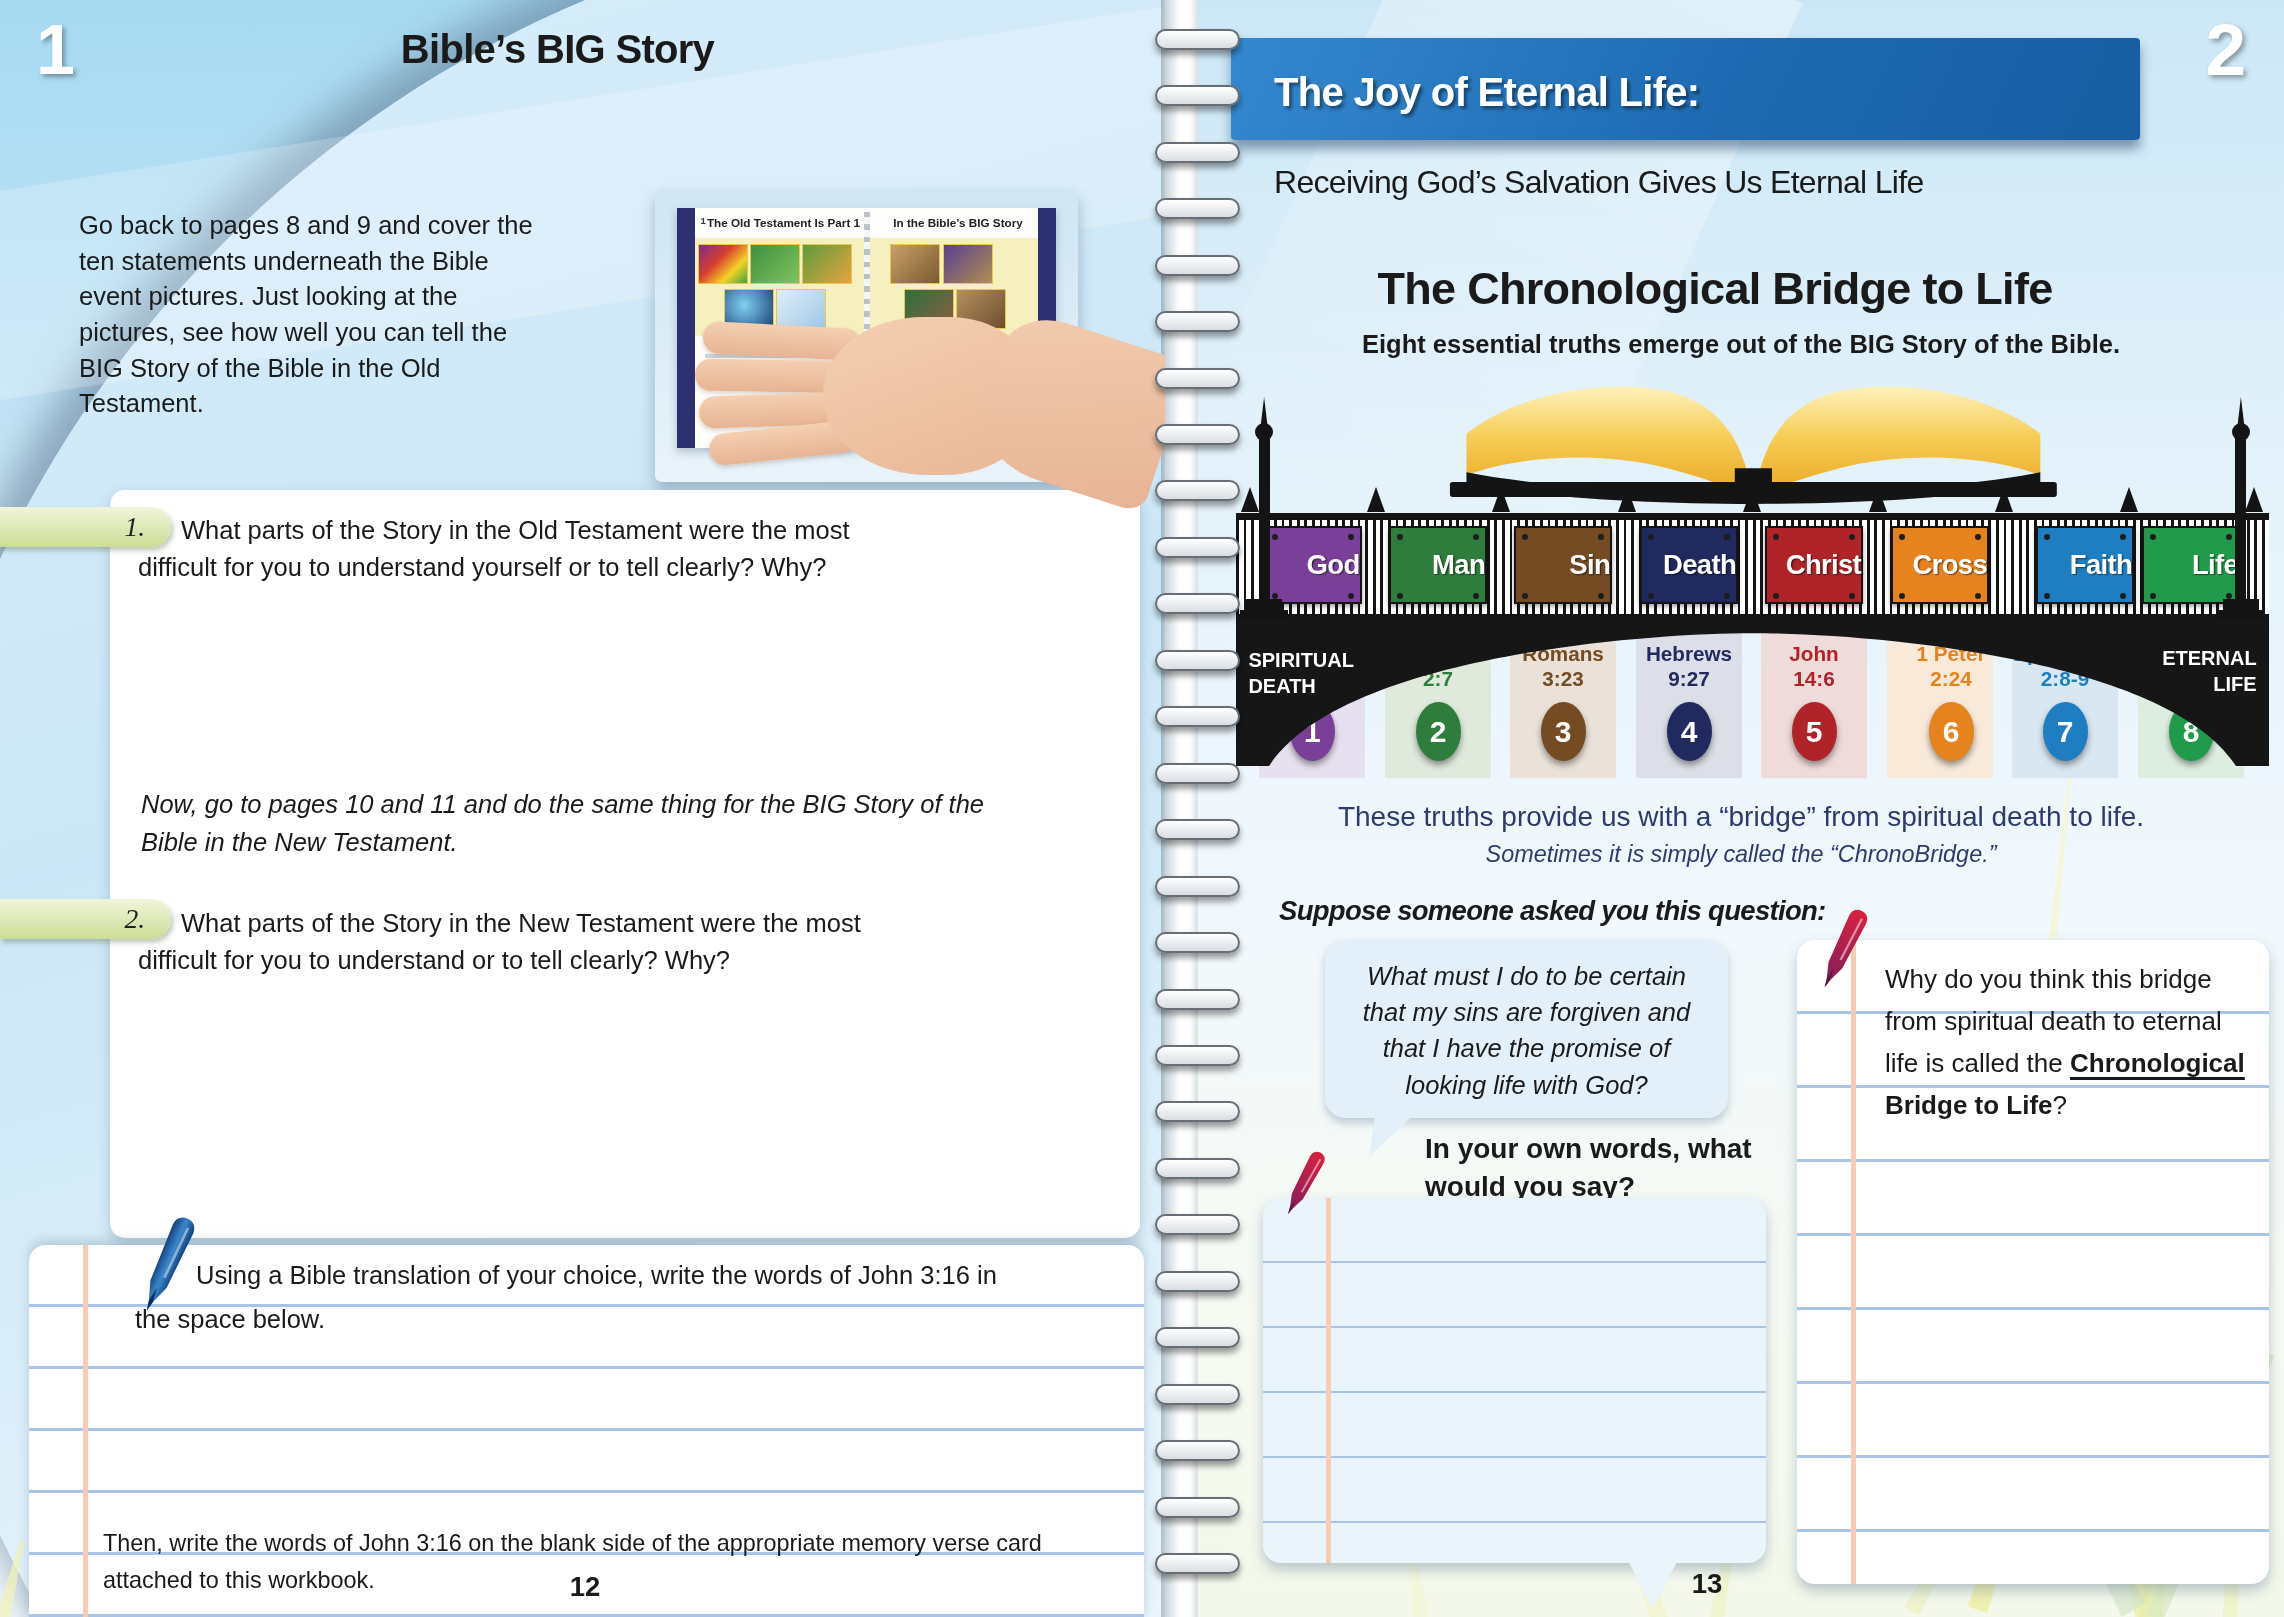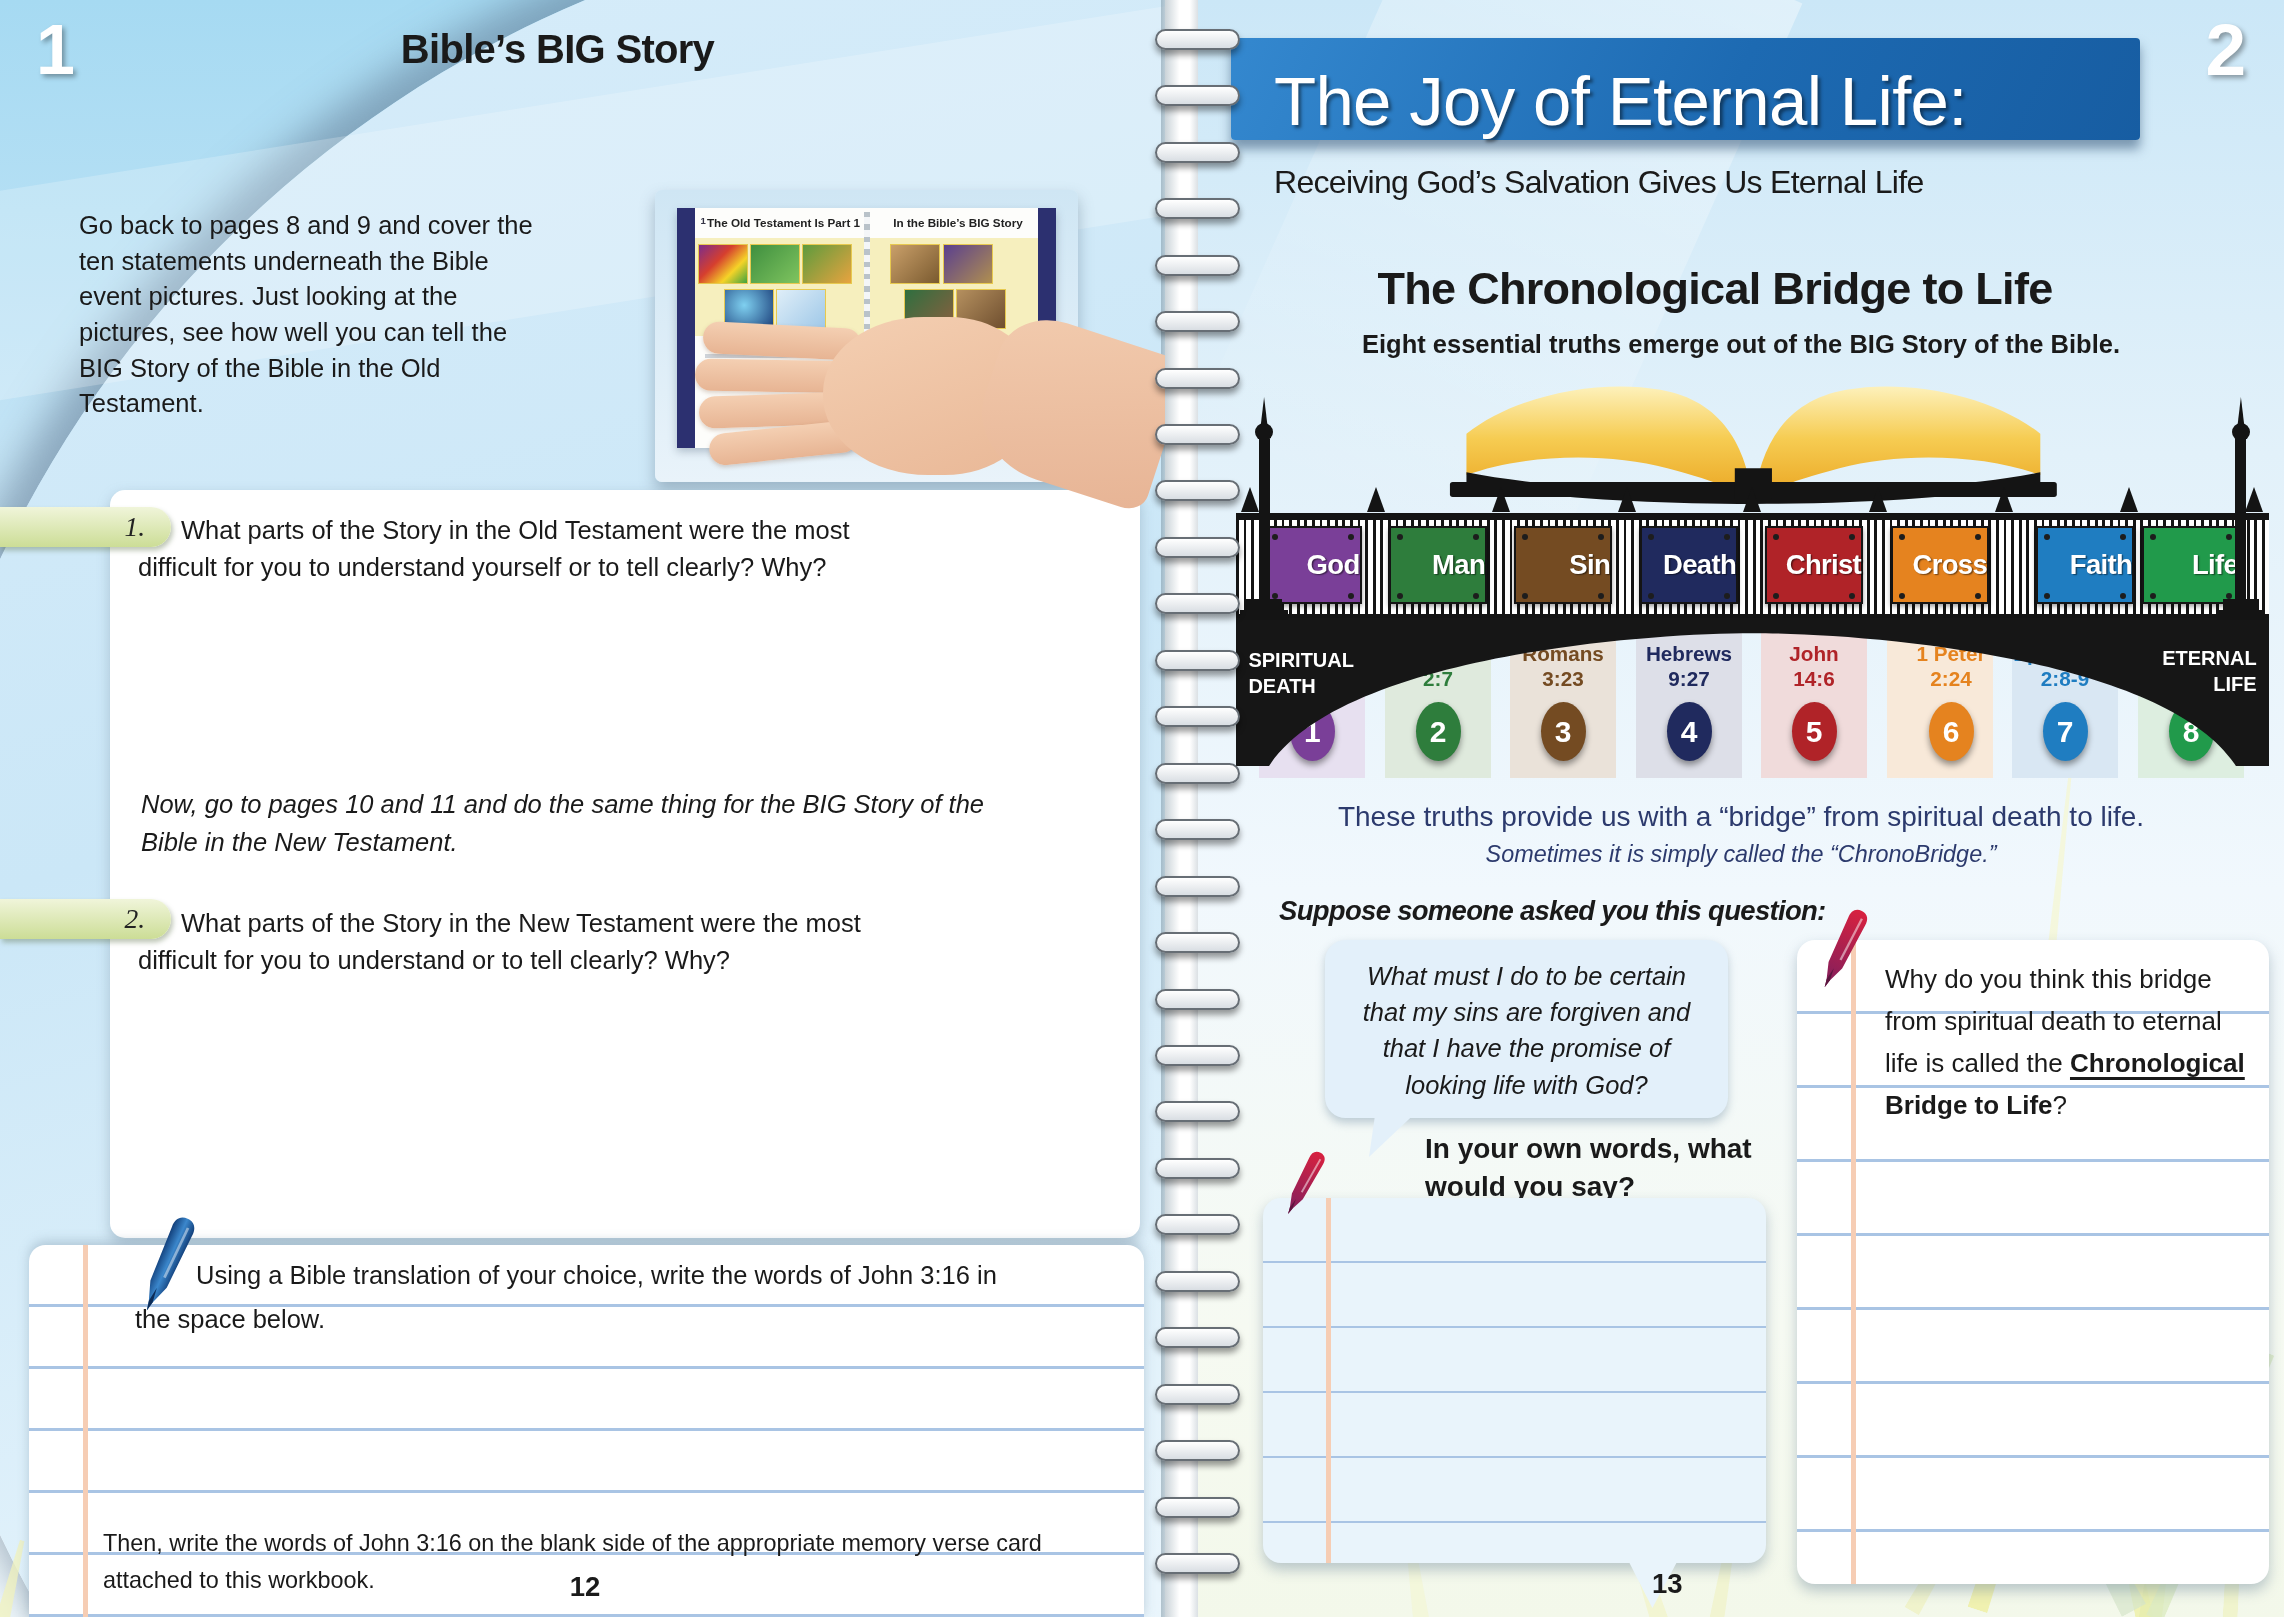--- a/index.html
+++ b/index.html
@@ -93,21 +93,21 @@
 
   
   #right-page { position:absolute; left:1198px; top:0; width:1086px; height:1618px; overflow:hidden;
                 background:linear-gradient(180deg,#cbe7f7 0%, #e2f1fa 28%, #f1f8fd 55%, #f6faf2 82%, #f3f8ea 100%); }
   #rp-ray { position:absolute; left:103px; top:-103px; width:385px; height:654px;
             background:linear-gradient(rgba(255,255,255,.4),rgba(255,255,255,0)); transform:rotate(24deg); }
   #rp-num { right:38px; top:8.3px; font-size:73px; z-index:4; }
   #banner { left:33px; top:38px; width:909px; height:102px; border-radius:4.1px;
             background:linear-gradient(115deg,#3488cf 0%, #1d6ab2 55%, #175da2 100%);
             box-shadow:0 8.3px 11px rgba(35,70,105,.5); z-index:3; }
-  #banner-title { position:absolute; left:43px; top:13px; line-height:101px; font-size:69px; font-weight:normal;
+  #banner-title { position:absolute; left:43px; top:4px; line-height:101px; font-size:40px; font-weight:bold;
                   color:#fff; text-shadow:2.8px 2.8px 3.4px rgba(0,0,0,.45); letter-spacing:-0.7px; }
   #rp-subtitle { left:76px; top:164px; font-size:32px; font-weight:500; letter-spacing:-0.7px; }
   #rp-heading { left:0; top:263px; width:1034px; text-align:center; font-size:45px; font-weight:bold; letter-spacing:-0.7px; }
   #rp-subheading { left:0; top:330px; width:1086px; text-align:center; font-size:25.5px; font-weight:bold; }
 
   
   #bridge { left:38px; top:372px; width:1033px; height:399px; }
   #book { position:absolute; left:196px; top:-6.9px; width:640px; height:150px; z-index:2; }
   .lamp { position:absolute; top:25px; width:48px; z-index:4; }
   #lamp-left { left:4.1px; } #lamp-right { right:4.1px; }
@@ -153,21 +153,21 @@
   .note-panel { background:#fff; border-radius:18px; box-shadow:0 6.2px 12.4px rgba(115,140,160,.45); overflow:hidden; z-index:2; }
   #right-panel { left:599px; top:940px; width:472px; height:644px;padding-left:48px; }
   #right-panel .rule-lines { background:repeating-linear-gradient(180deg, transparent 0 71px, #a9c4e4 71px 74px); }
   #why-text { position:absolute; left:88px; top:18px; width:377px; font-size:26px; line-height:1.62; z-index:2; }
   .b { font-weight:bold; }
   .u { font-weight:bold; text-decoration:underline; text-decoration-thickness:2.8px; text-underline-offset:4.8px; }
   #left-bubble { left:65px; top:1198px; width:503px; height:365px; background:#e9f4fb; }
   #left-bubble .rule-lines { background:repeating-linear-gradient(180deg, transparent 0 63px, #a9c4e4 63px 65px); }
   #left-bubble-tail { left:419px; top:1560px; width:61px; height:48px; background:#e9f4fb;
             clip-path:polygon(18% 0, 100% 0, 58% 100%); z-index:2; }
-  #rp-pagenum { left:454px; top:1568px; width:110px; text-align:left; font-size:27.5px; font-weight:bold; z-index:3; }
+  #rp-pagenum { left:454px; top:1568px; width:110px; text-align:center; font-size:27.5px; font-weight:bold; z-index:3; }
 </style>
 </head>
 <body>
 
 <div id="canvas">
 
   <div id="left-page">
     <div id="lp-arc"></div>
     <div id="lp-band"></div>
     <div id="lp-grass">

